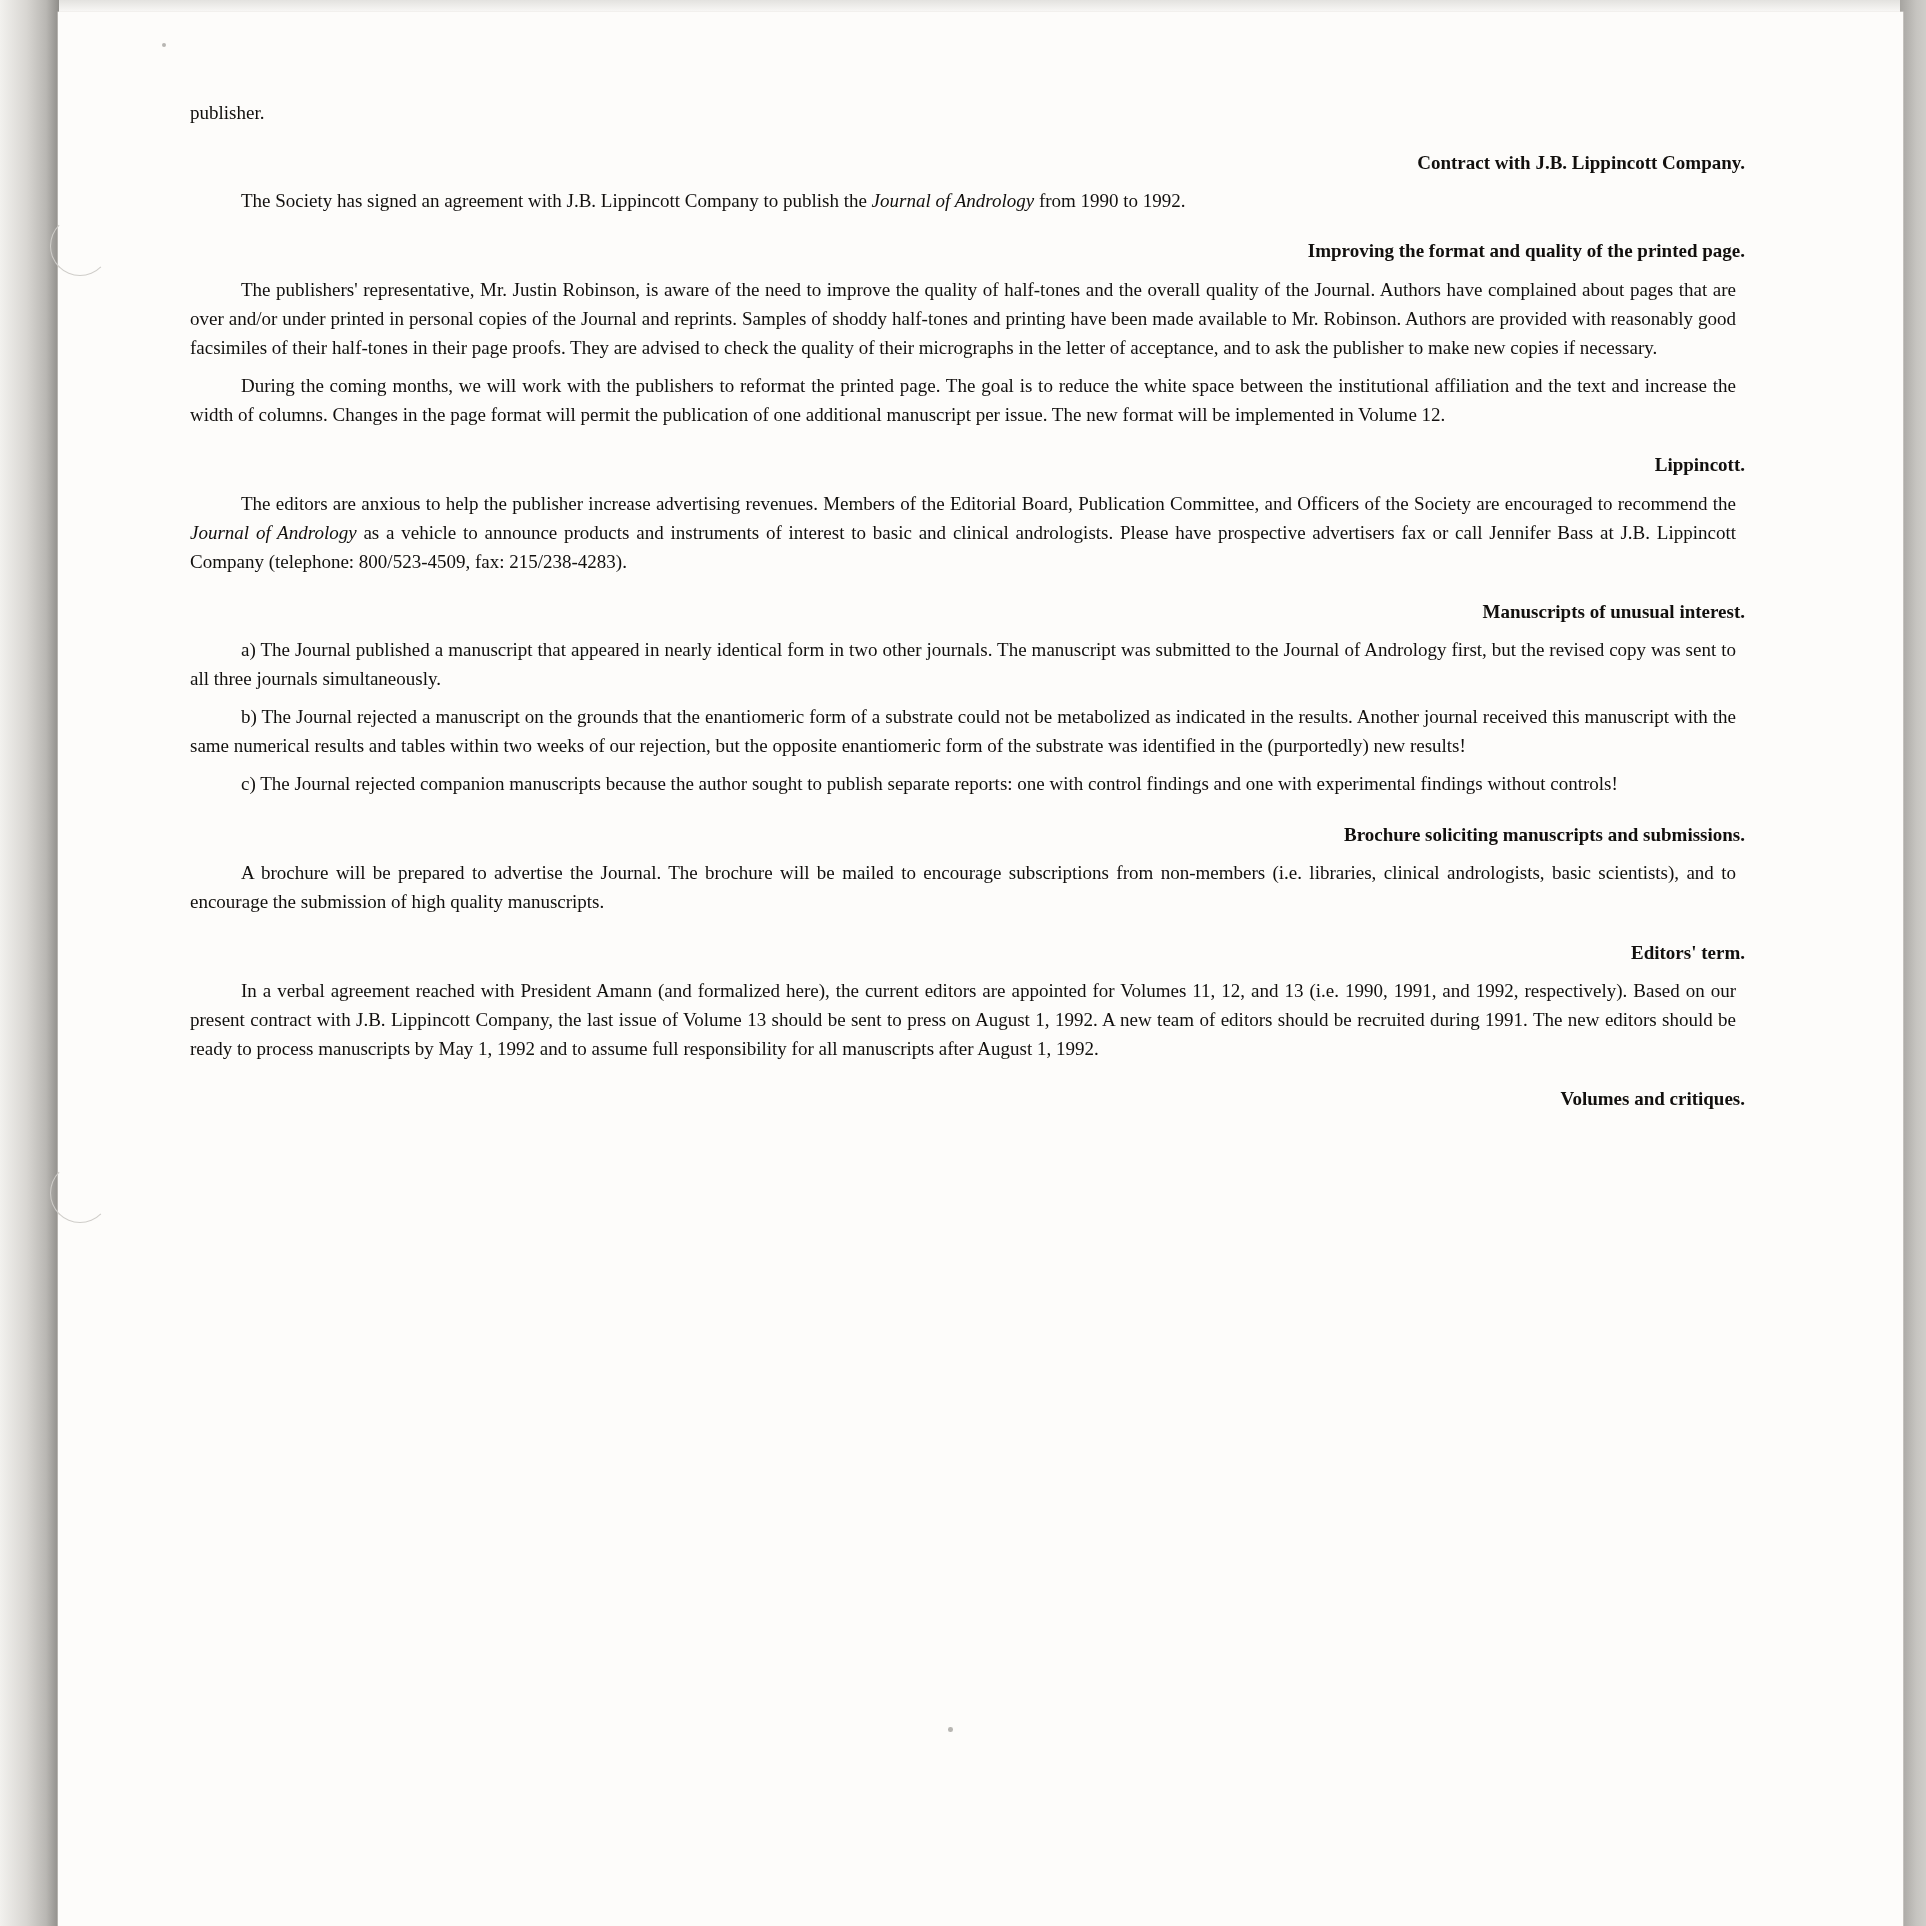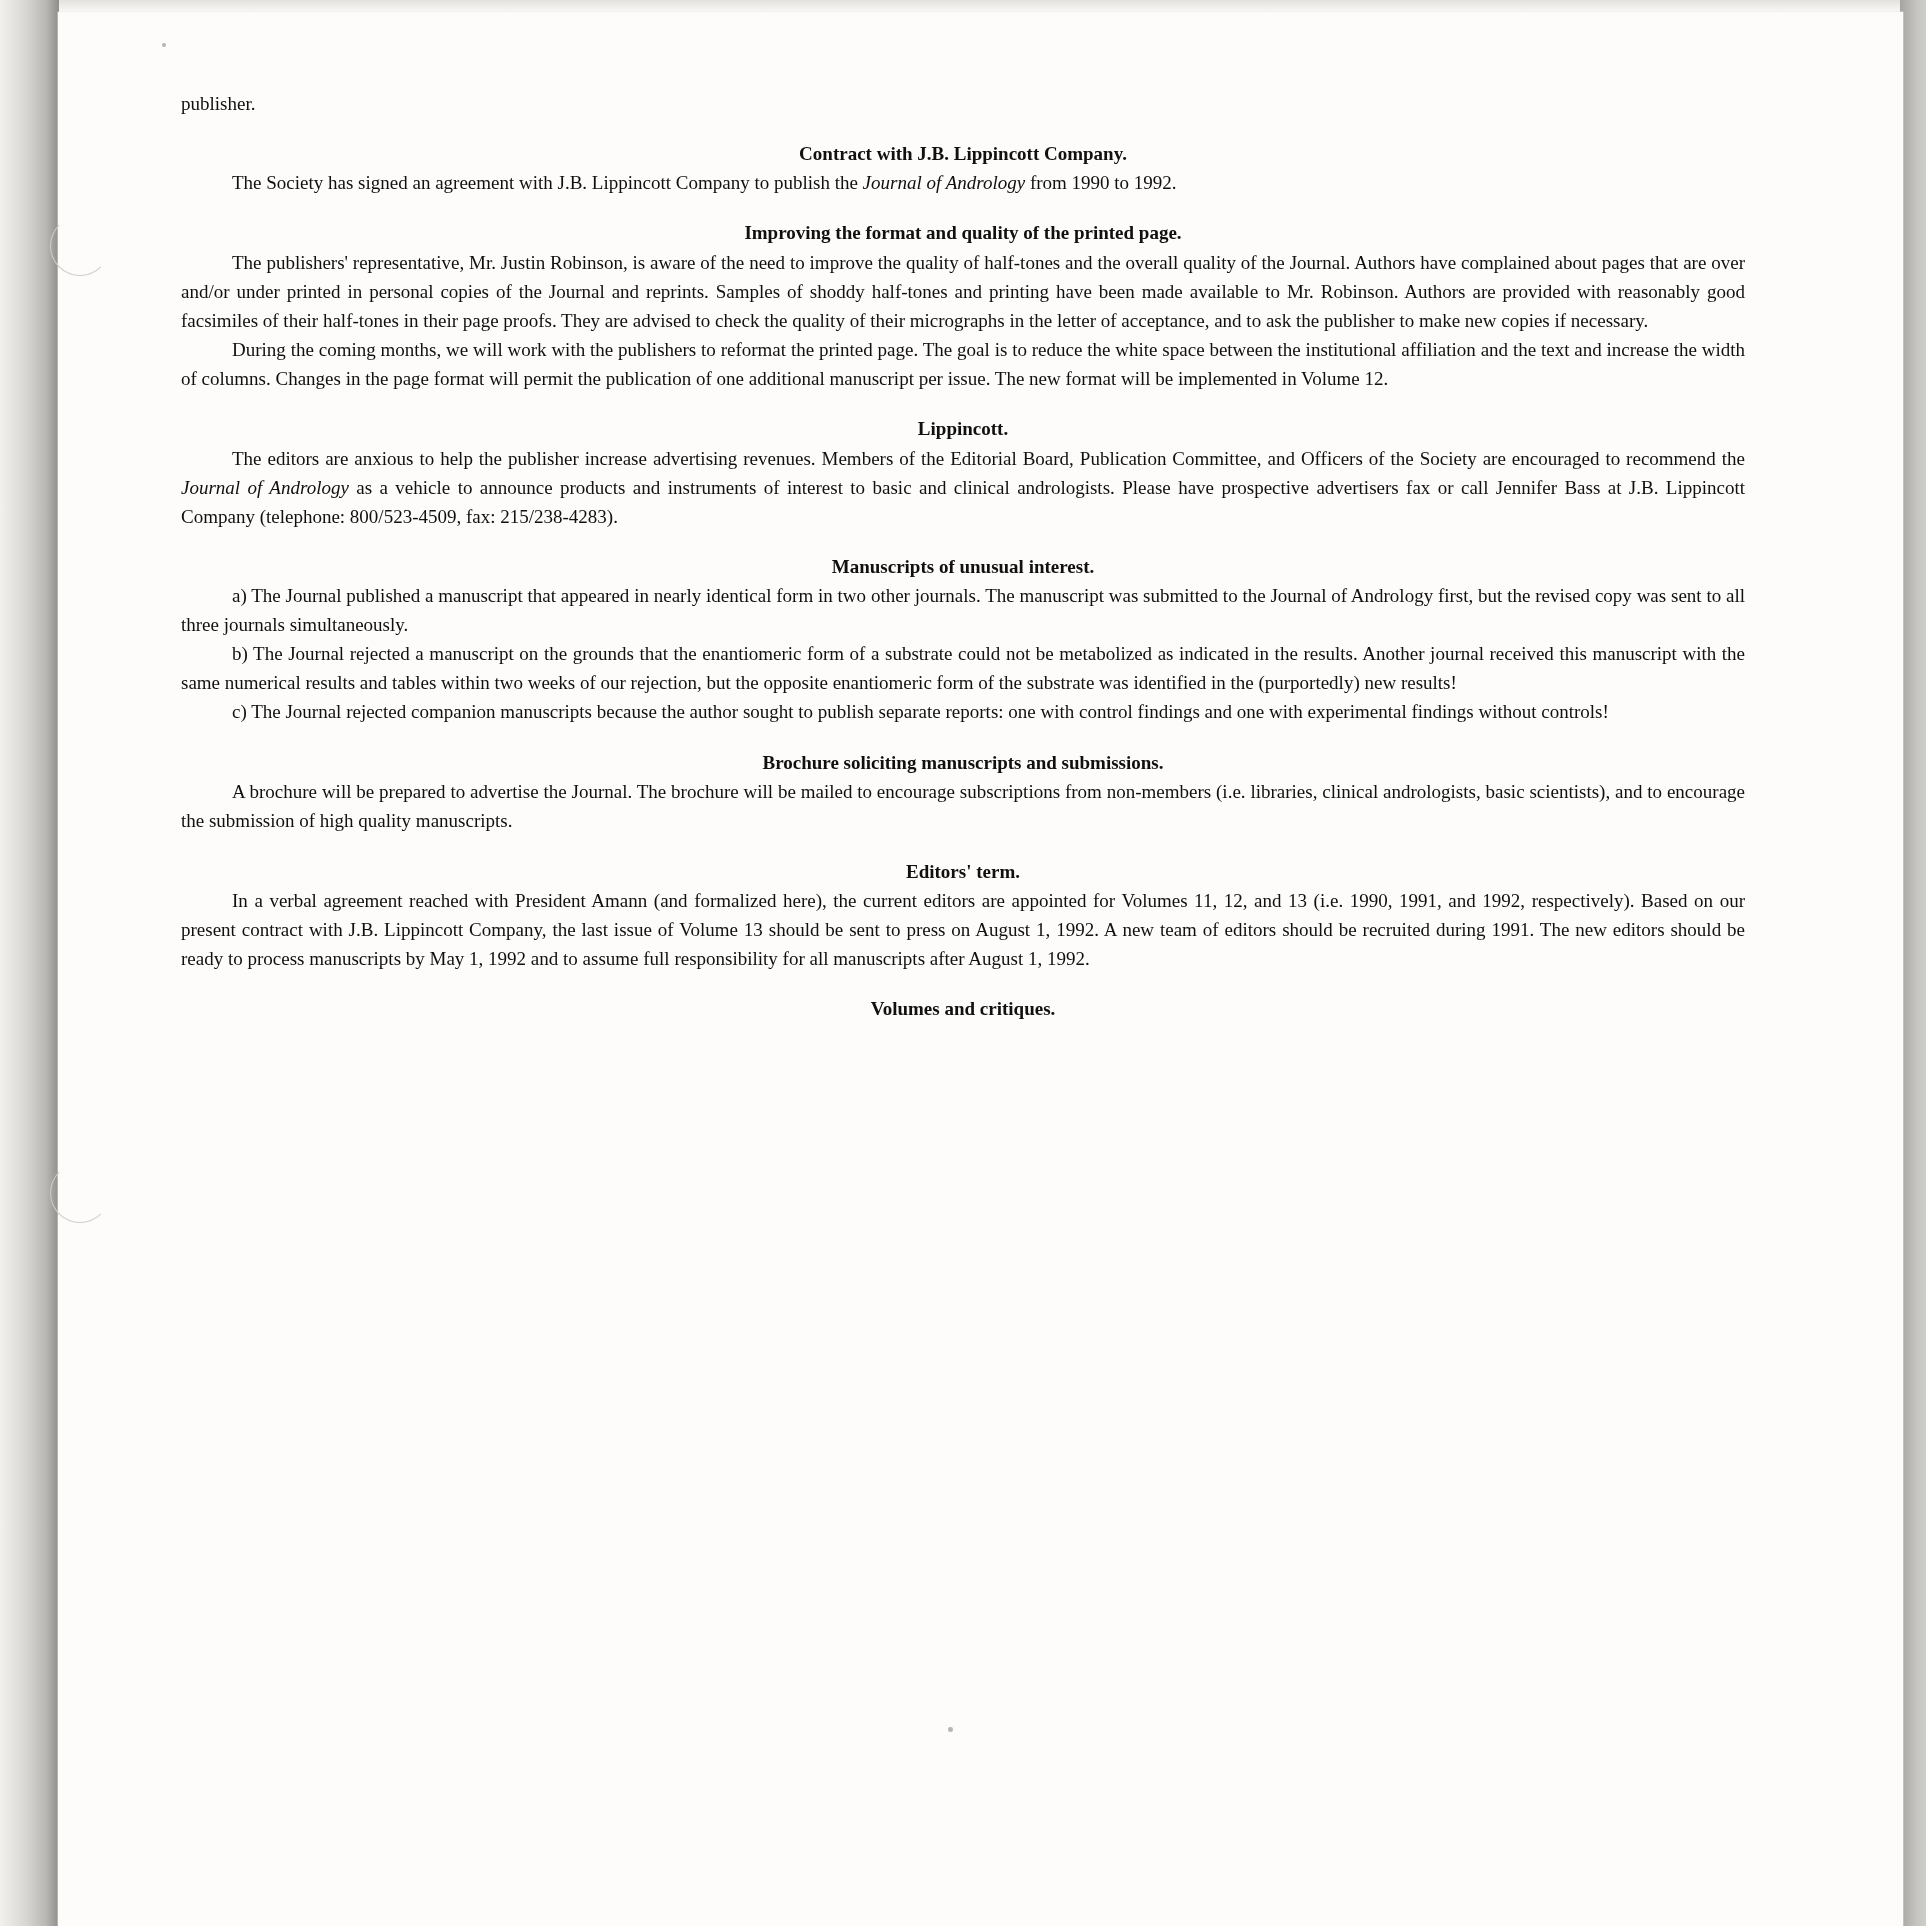--- a/index.html
+++ b/index.html
@@ -65,35 +65,35 @@
 
   .content {
     position: absolute;
     left: 181px;
     top: 89px;
     width: 1564px;
     font-family: "Liberation Serif", serif;
     color: #12100e;
   }
   p {
-    margin: 0;
+    margin: 9px;
     font-size: 19px;
     line-height: 29px;
     text-align: justify;
     text-justify: inter-word;
   }
   .lead {
     margin-bottom: 21px;
   }
   h3 {
     margin: 8px 0 0 0;
     font-size: 19px;
     line-height: 28.5px;
     font-weight: bold;
-    text-align: center;
+    text-align: right;
   }
   .section {
     margin-top: 22.3px;
   }
   .section.tight {
     margin-top: 21.6px;
   }
   .indent {
     text-indent: 51px;
   }

